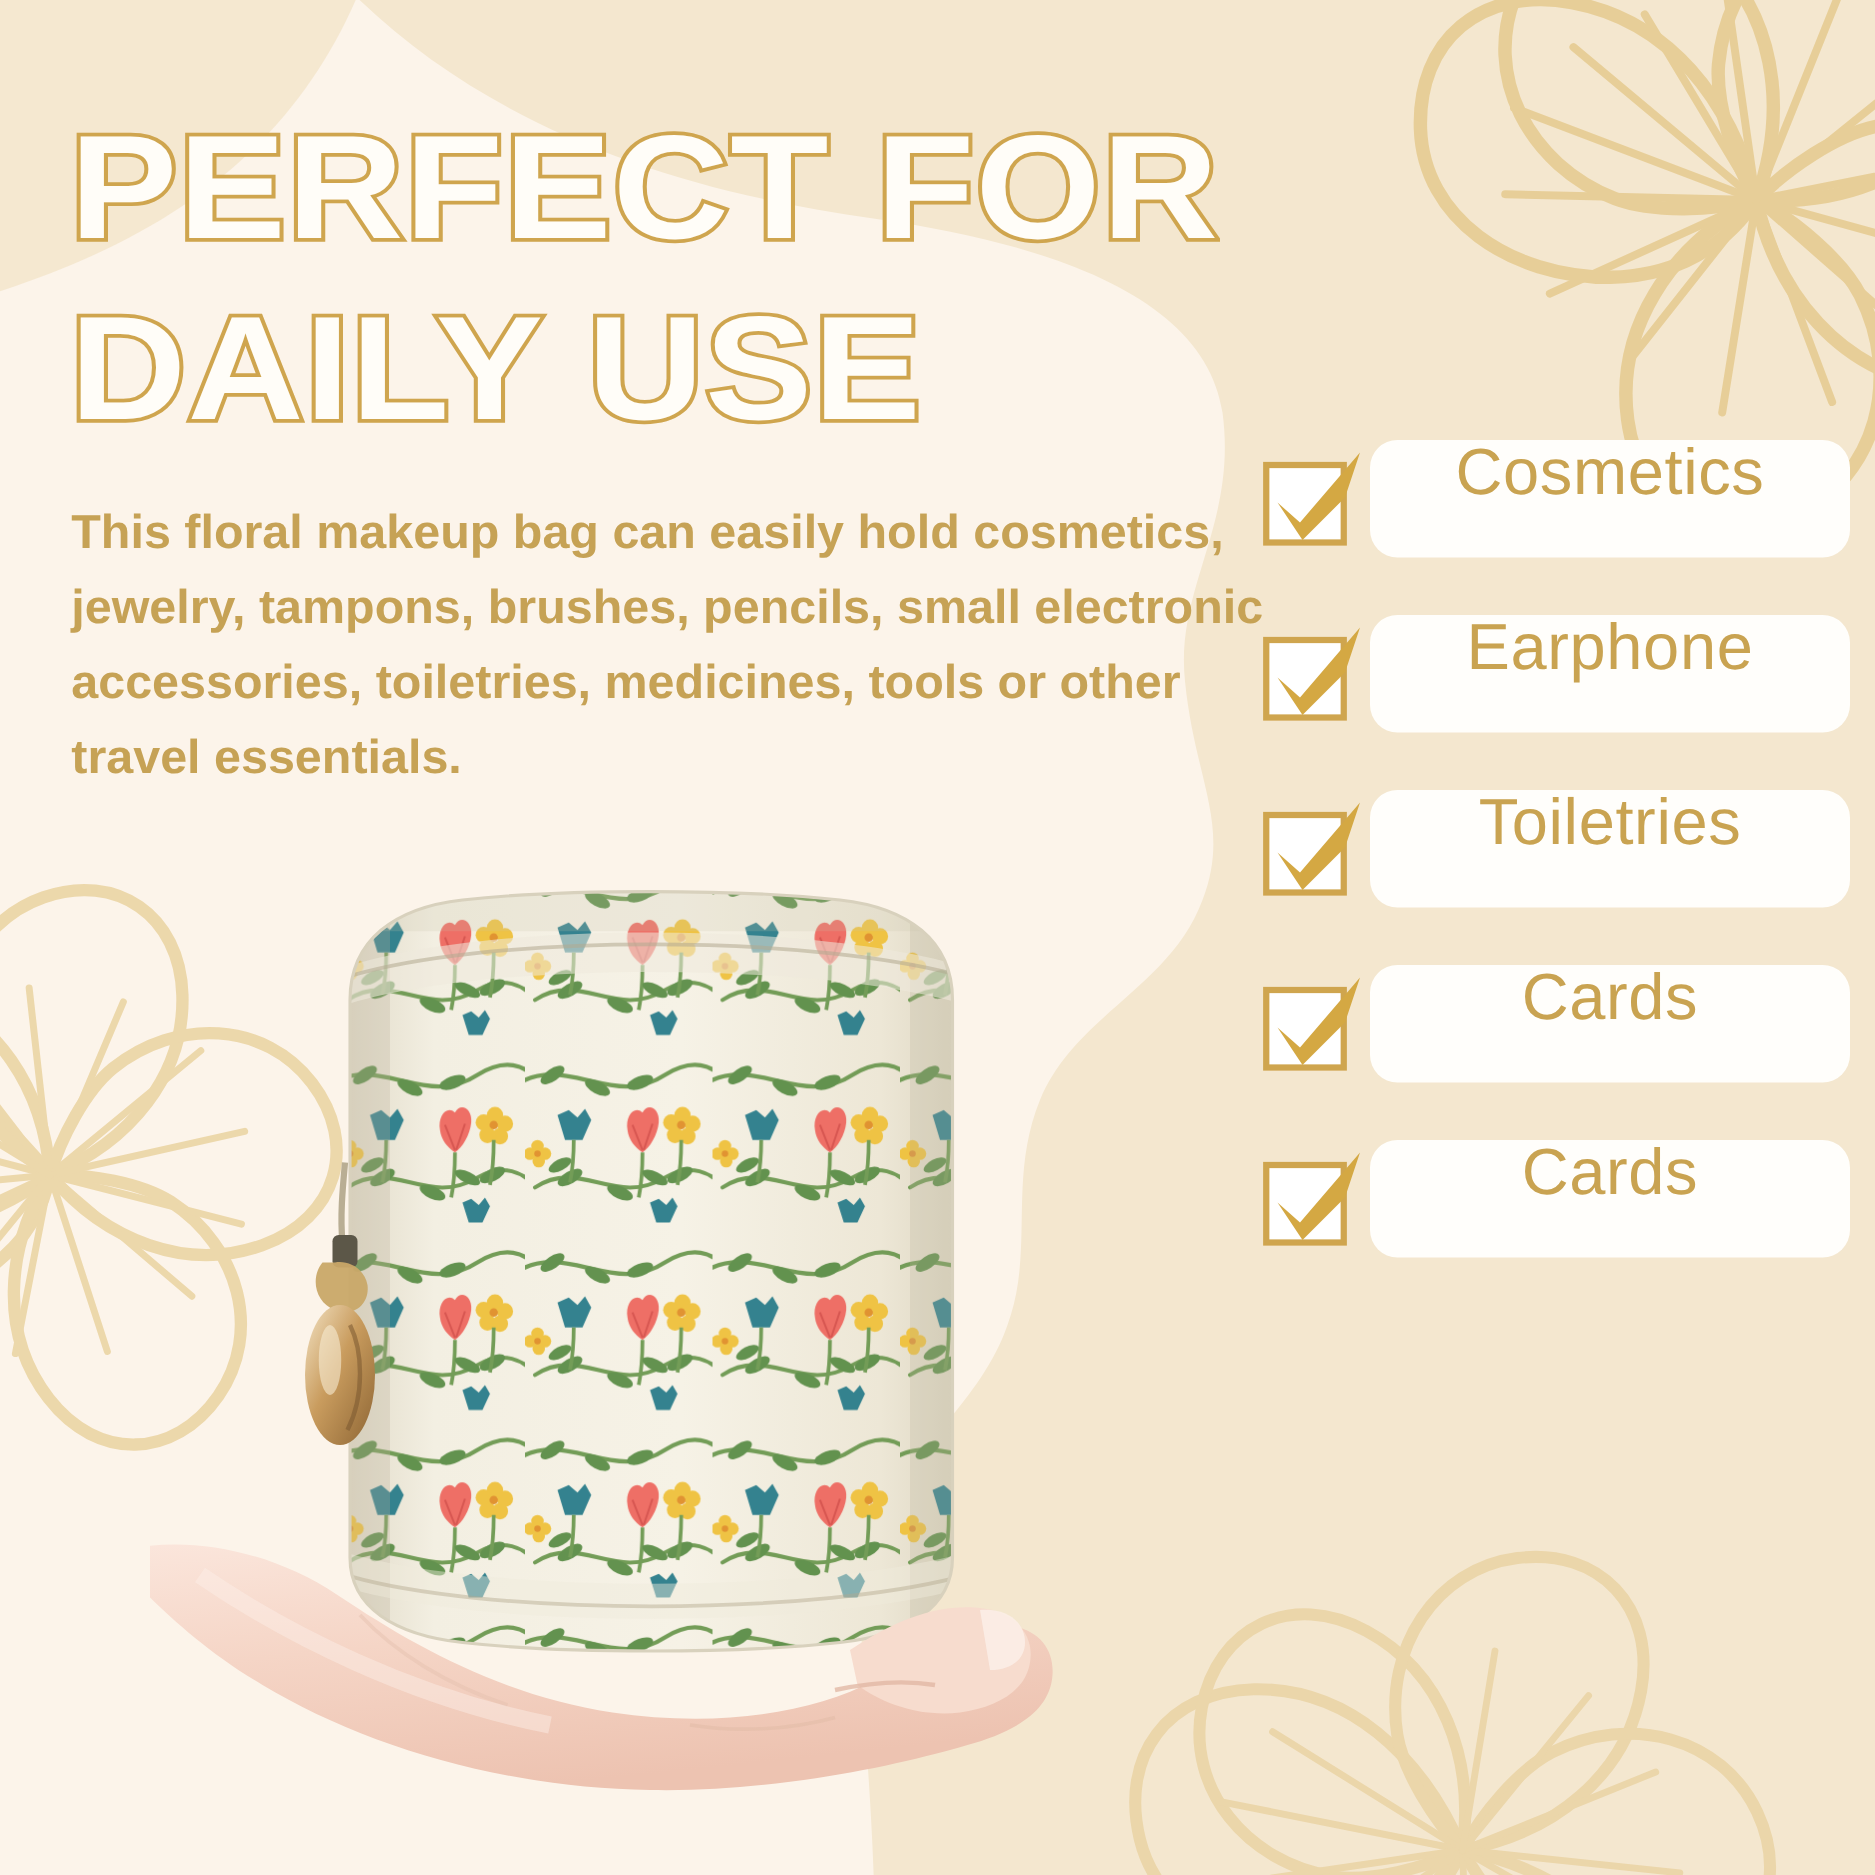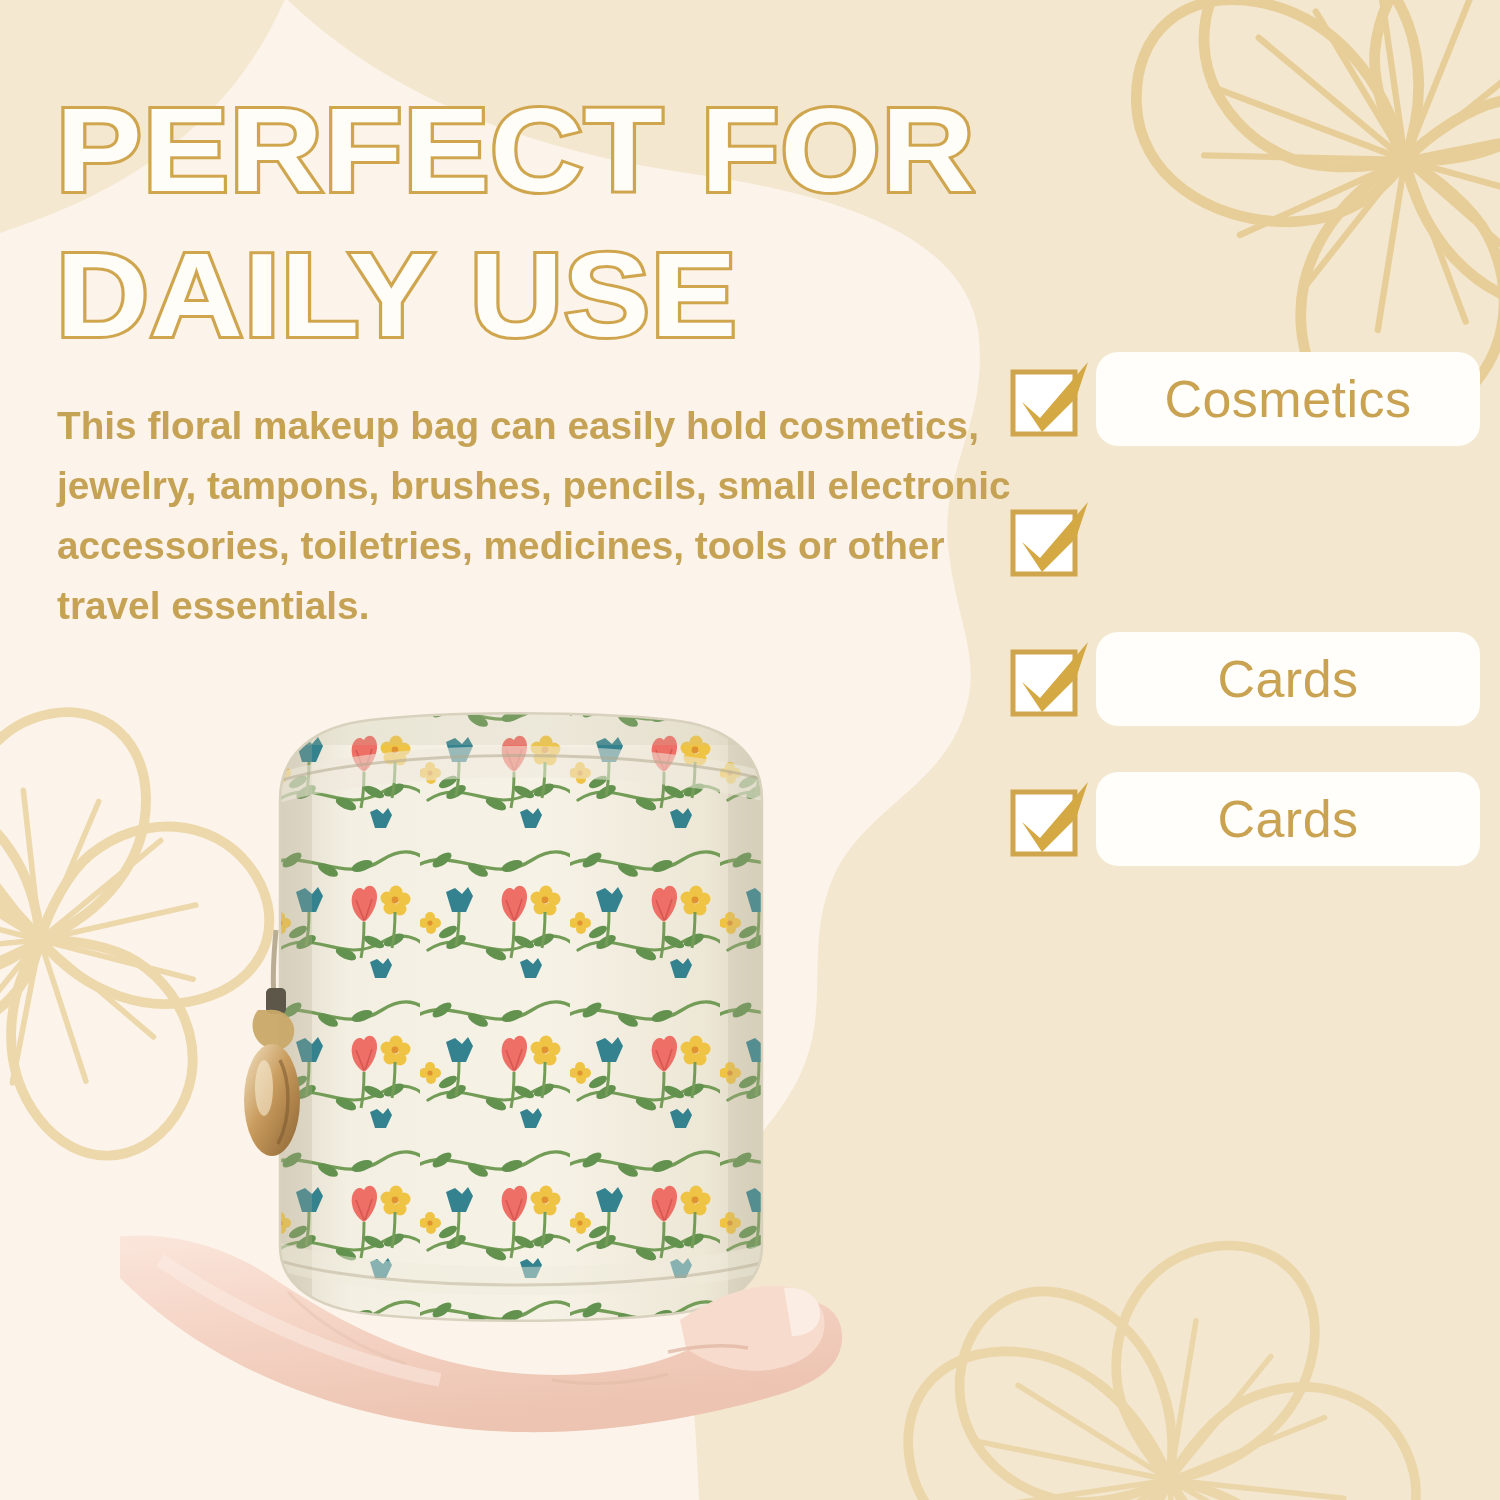--- a/index.html
+++ b/index.html
@@ -95,21 +95,21 @@
     left: 0;
     top: 0;
     overflow: visible;
   }
   .pill {
     flex: 1 1 auto;
     height: 94px;
     background: #FFFEFB;
     border-radius: 22px;
     display: flex;
-    align-items: center;
+    align-items: flex-start;
     justify-content: center;
   }
   .pill-label {
     font-family: "Liberation Sans", sans-serif;
     font-weight: normal;
     font-size: 52px;
     color: #C9A351;
     letter-spacing: 0.5px;
     line-height: 1;
   }
@@ -378,50 +378,64 @@
         <svg width="86" height="78" viewBox="0 0 86 78">
           <rect x="3" y="12" width="62" height="62" fill="#FFFFFF" stroke="#CFA54E" stroke-width="5"></rect>
           <path d="M12,42 L 30,58 L 78,2 L 66,38 L 32,72 Z" fill="#D4A843"></path>
         </svg>
       </span>
       <span class="pill">
         <span class="pill-label">Cosmetics</span>
       </span>
     </div>
 
-
     <div class="check-row">
       <span class="check-mark-wrap">
         <svg width="86" height="78" viewBox="0 0 86 78">
           <rect x="3" y="12" width="62" height="62" fill="#FFFFFF" stroke="#CFA54E" stroke-width="5"></rect>
           <path d="M12,42 L 30,58 L 78,2 L 66,38 L 32,72 Z" fill="#D4A843"></path>
         </svg>
       </span>
+      <span class="pill">
+        <span class="pill-label">Earphone</span>
+      </span>
     </div>
-
 
     <div class="check-row">
       <span class="check-mark-wrap">
         <svg width="86" height="78" viewBox="0 0 86 78">
           <rect x="3" y="12" width="62" height="62" fill="#FFFFFF" stroke="#CFA54E" stroke-width="5"></rect>
           <path d="M12,42 L 30,58 L 78,2 L 66,38 L 32,72 Z" fill="#D4A843"></path>
         </svg>
       </span>
       <span class="pill">
-        <span class="pill-label">Cards</span>
+        <span class="pill-label">Toiletries</span>
       </span>
     </div>
+
 
     <div class="check-row">
       <span class="check-mark-wrap">
         <svg width="86" height="78" viewBox="0 0 86 78">
           <rect x="3" y="12" width="62" height="62" fill="#FFFFFF" stroke="#CFA54E" stroke-width="5"></rect>
           <path d="M12,42 L 30,58 L 78,2 L 66,38 L 32,72 Z" fill="#D4A843"></path>
         </svg>
       </span>
       <span class="pill">
         <span class="pill-label">Cards</span>
       </span>
     </div>
 
+    <div class="check-row">
+      <span class="check-mark-wrap">
+        <svg width="86" height="78" viewBox="0 0 86 78">
+          <rect x="3" y="12" width="62" height="62" fill="#FFFFFF" stroke="#CFA54E" stroke-width="5"></rect>
+          <path d="M12,42 L 30,58 L 78,2 L 66,38 L 32,72 Z" fill="#D4A843"></path>
+        </svg>
+      </span>
+      <span class="pill">
+        <span class="pill-label">Cards</span>
+      </span>
+    </div>
+
   </div>
 
 </div>
 
 </body></html>

